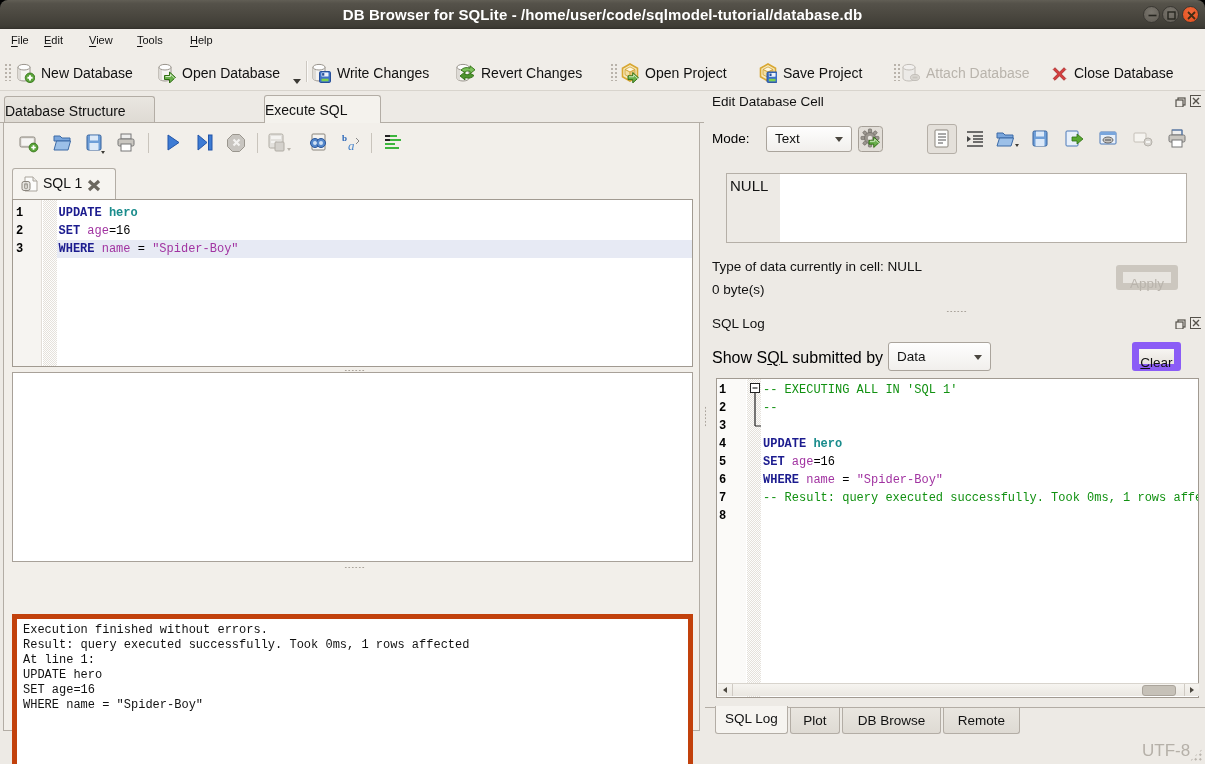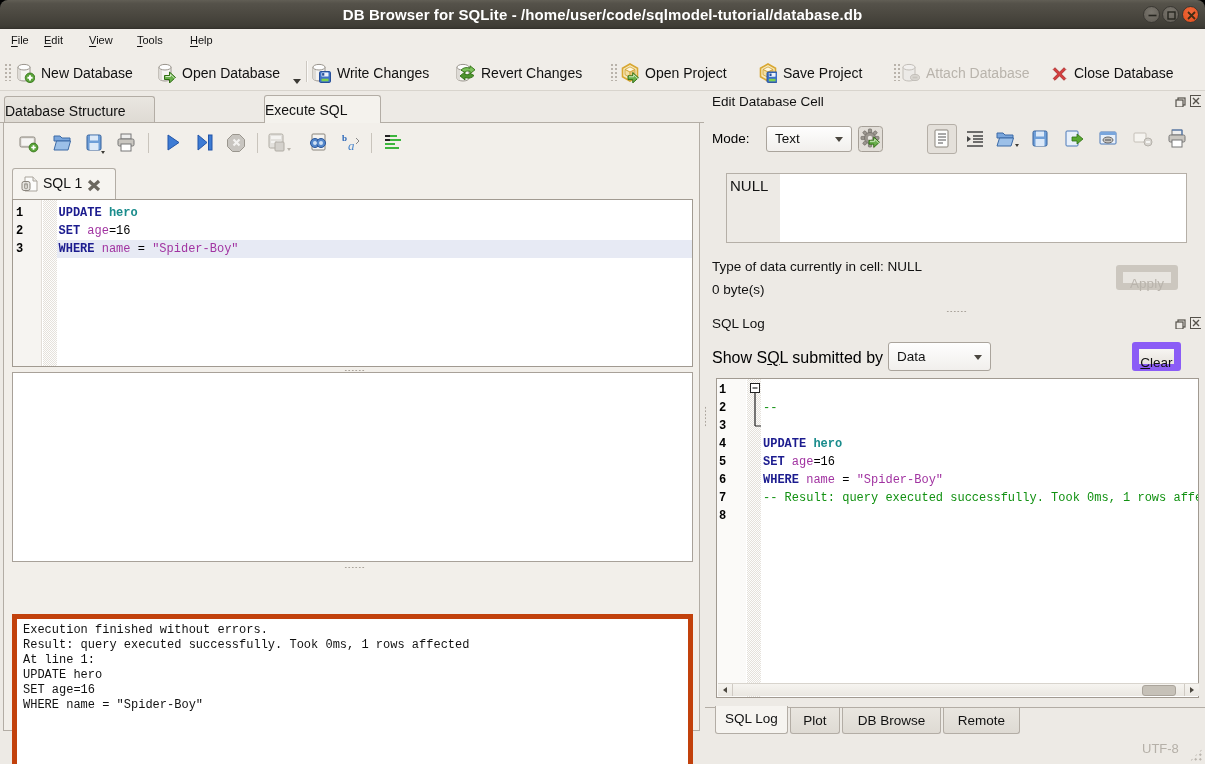--- a/index.html
+++ b/index.html
@@ -102,21 +102,21 @@
 #hscroll { position:absolute; left:1px; bottom:1px; width:481px; height:13px; background:linear-gradient(#f6f4f0,#eae7e1); border-top:1px solid #d8d4cd; }
 #hthumb { position:absolute; left:424px; top:1px; width:34px; height:11px; background:#c6c1b8; border:1px solid #aaa49b; border-radius:3px; }
 
 
 .dtab { position:absolute; font-size:13.5px; color:#111; text-align:center;
   background:linear-gradient(#e9e6e0,#dedad3); border:1px solid #b3ada5; border-top:none;
   border-radius:0 0 3px 3px; height:26px; padding-top:5px; }
 .dtab.active { background:#f6f4f0; height:28px; top:706px !important; z-index:4; }
 #dtabline { position:absolute; left:705px; top:707px; width:500px; height:1px; background:#b3ada5; }
 
-#utf8 { position:absolute; left:1142px; top:741px; font-size:13px; color:#b5b0a8; }
+#utf8 { position:absolute; left:1142px; top:741px; font-size:17px; color:#b5b0a8; }
 #grip { position:absolute; right:2px; bottom:2px; width:14px; height:14px;
   background-image:radial-gradient(circle,#b5b0a8 1px,transparent 1.2px); background-size:4.5px 4.5px;
   clip-path:polygon(100% 0, 100% 100%, 0 100%); }
 </style></head>
 <body>
 <div id="titleback"></div>
 <div id="titlebar">
     <div id="title">DB Browser for SQLite - /home/user/code/sqlmodel-tutorial/database.db</div>
   </div>
 <div class="winbtn" id="btnmin">
@@ -444,20 +444,21 @@
     <div class="loglnum" style="top:56px">4</div>
     <div class="loglnum" style="top:74px">5</div>
     <div class="loglnum" style="top:92px">6</div>
     <div class="loglnum" style="top:110px">7</div>
     <div class="loglnum" style="top:128px">8</div>
     <svg style="position:absolute;left:31px;top:0px;" width="16" height="150" id="foldtree">
         <rect x="2.5" y="4.5" width="9" height="9" fill="#fff" stroke="#222"></rect>
         <path d="M4.5 9 h5" stroke="#222" stroke-width="1.2"></path>
         <path d="M7 13.5 V47 M7 47 h6" stroke="#222" stroke-width="1.2" fill="none"></path>
       </svg>
+    <div class="logline" style="top:2px"><span class="cmt">-- EXECUTING ALL IN 'SQL 1'</span></div>
     <div class="logline" style="top:20px"><span class="cmt">--</span></div>
     <div class="logline" style="top:56px"><span class="kw">UPDATE</span> <span class="tbl">hero</span></div>
     <div class="logline" style="top:74px"><span class="kw">SET</span> <span class="idf">age</span>=16</div>
     <div class="logline" style="top:92px"><span class="kw">WHERE</span> <span class="idf">name</span> = <span class="str">"Spider-Boy"</span></div>
     <div class="logline" style="top:110px"><span class="cmt">-- Result: query executed successfully. Took 0ms, 1 rows affected</span></div>
     <div id="hscroll">
       <div style="position:absolute;left:0;top:0;width:15px;height:12px;border-right:1px solid #cfcac3;"></div>
       <div style="position:absolute;left:5px;top:2.5px;width:0;height:0;border-top:3.5px solid transparent;border-bottom:3.5px solid transparent;border-right:4.5px solid #4b473f;"></div>
       <div id="hthumb"></div>
       <div style="position:absolute;right:0;top:0;width:15px;height:12px;border-left:1px solid #cfcac3;"></div>

